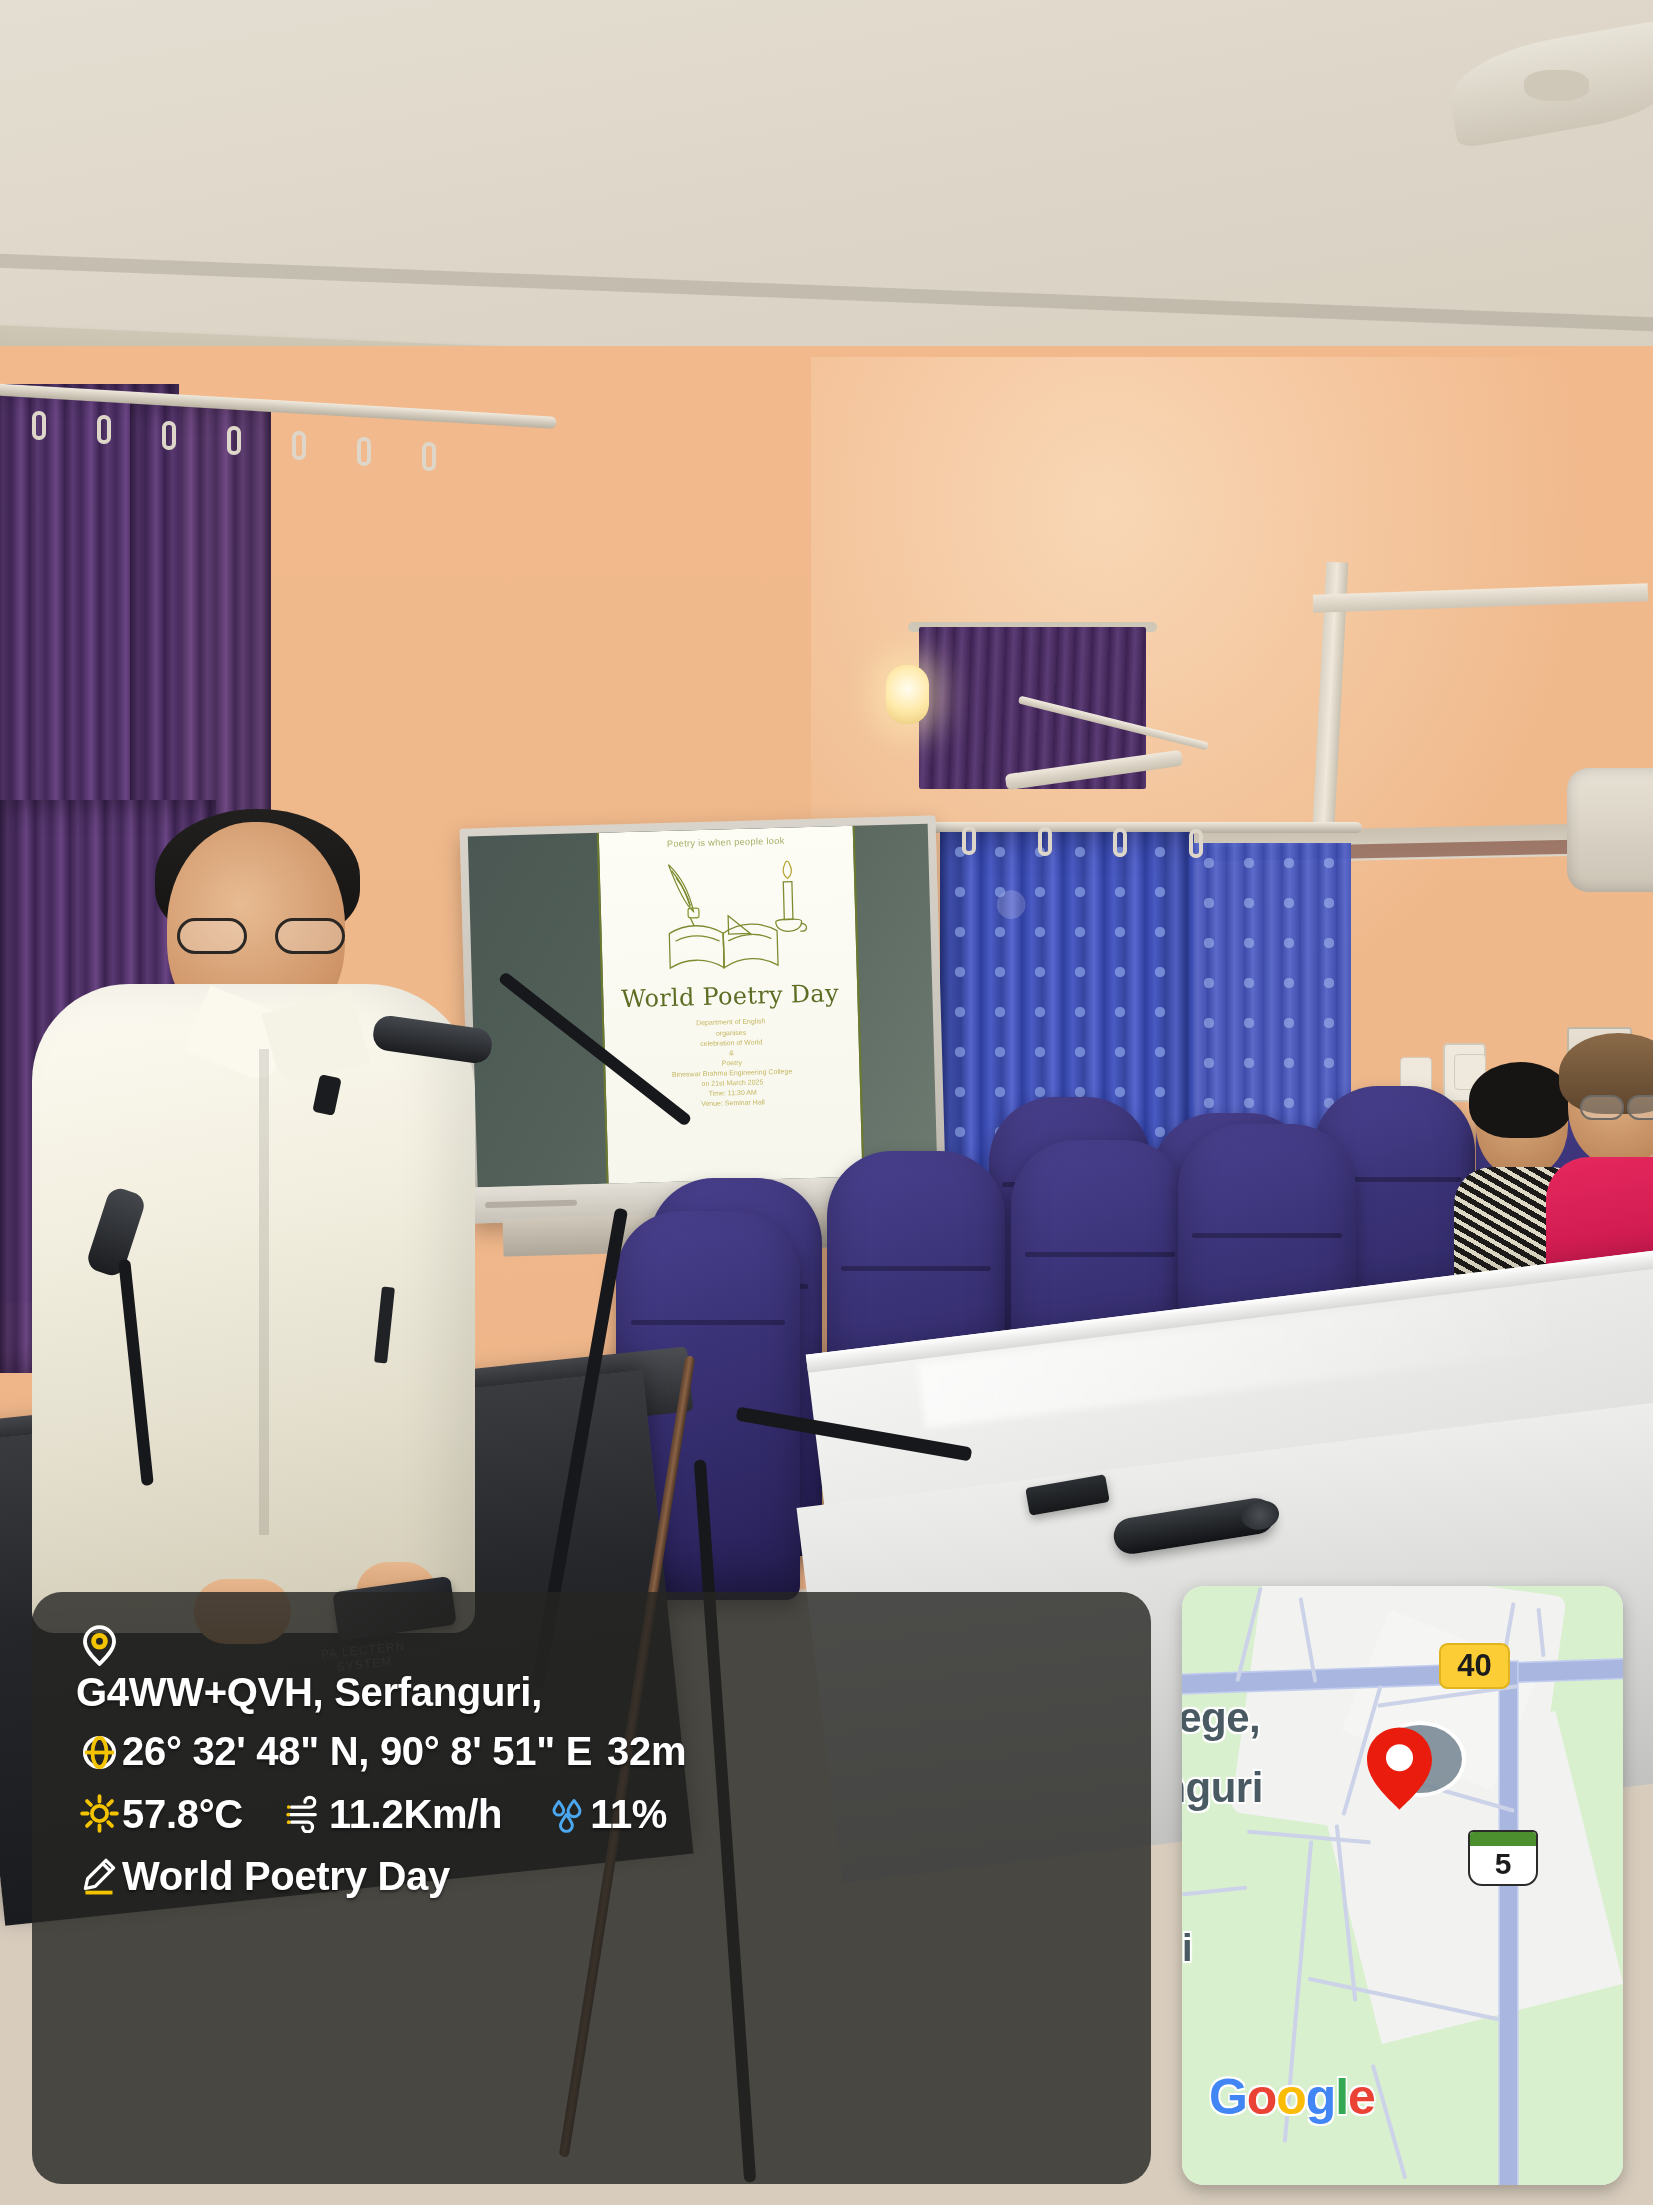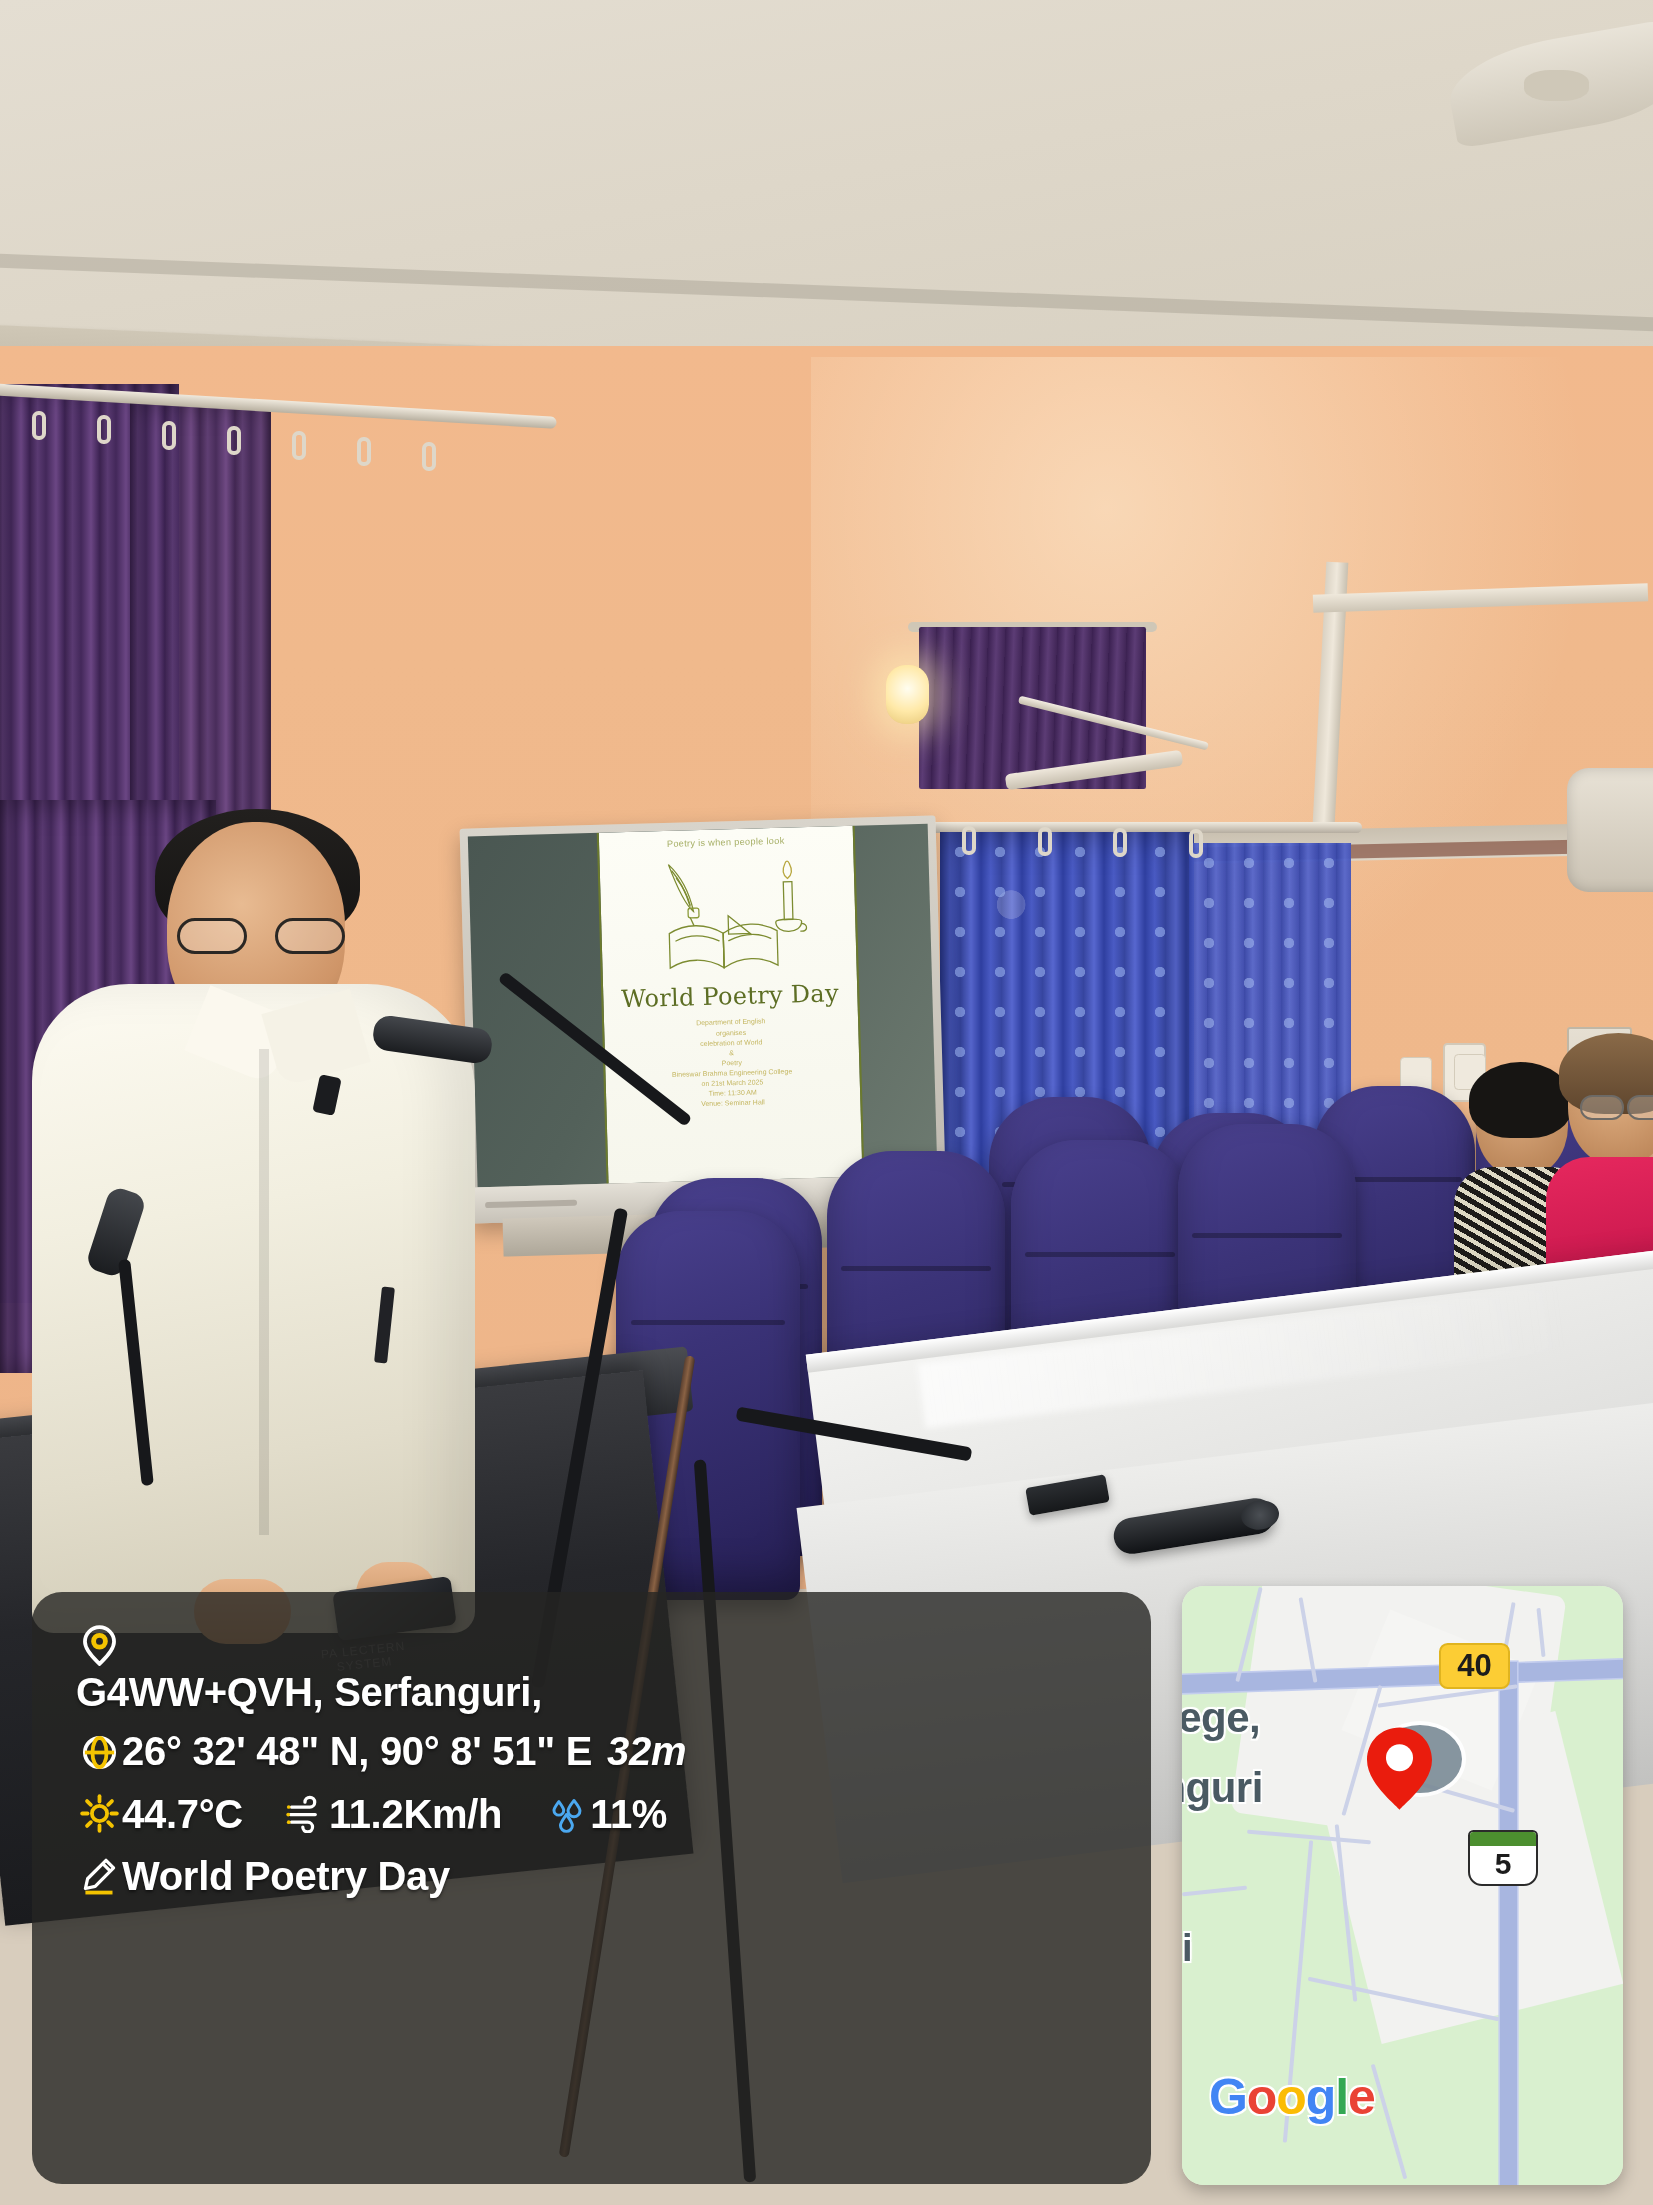--- a/index.html
+++ b/index.html
@@ -383,21 +383,21 @@
   .row-weather  { margin-bottom:16px; align-items:center; }
   .row-note     { align-items:center; }
 
   .addr-block { display:flex; flex-direction:column; }
   .addr-block .ov-text { line-height:1.22; }
 
   .wx-item { display:flex; align-items:center; }
   .wx-gap-a { width:40px; }
   .wx-gap-b { width:42px; }
 
-  .coord-alt { padding-left:15px;font-style:italic; }
+  .coord-alt { padding-left:15px; }
 
   
   .mapcard {
     position:absolute; left:1182px; top:1586px; width:441px; height:599px;
     border-radius:21.6px; overflow:hidden;
     background:#e8f3e0;
     box-shadow:0 5.4px 16px rgba(0,0,0,.25);
   }
   .map-green { position:absolute; inset:0; background:#d9f0cf; }
   .map-grey-a {
@@ -683,21 +683,21 @@
               <line x1="36" y1="58" x2="36" y2="68"></line>
               <line x1="4" y1="36" x2="14" y2="36"></line>
               <line x1="58" y1="36" x2="68" y2="36"></line>
               <line x1="13" y1="13" x2="20" y2="20"></line>
               <line x1="52" y1="52" x2="59" y2="59"></line>
               <line x1="59" y1="13" x2="52" y2="20"></line>
               <line x1="20" y1="52" x2="13" y2="59"></line>
             </g>
           </svg>
         </div>
-        <div class="ov-text">44.7°C</div>
+        <div class="ov-text">57.8°C</div>
       </div>
 
       <div class="wx-gap-a"></div>
 
       <div class="wx-item">
         <div class="ov-icon">
           <svg width="39" height="39" viewBox="0 0 72 72">
             <g fill="none" stroke="#ffffff" stroke-width="6" stroke-linecap="round">
               <path d="M10 24 H44 a9 9 0 1 0 -9 -9"></path>
               <path d="M8 38 H54"></path>

